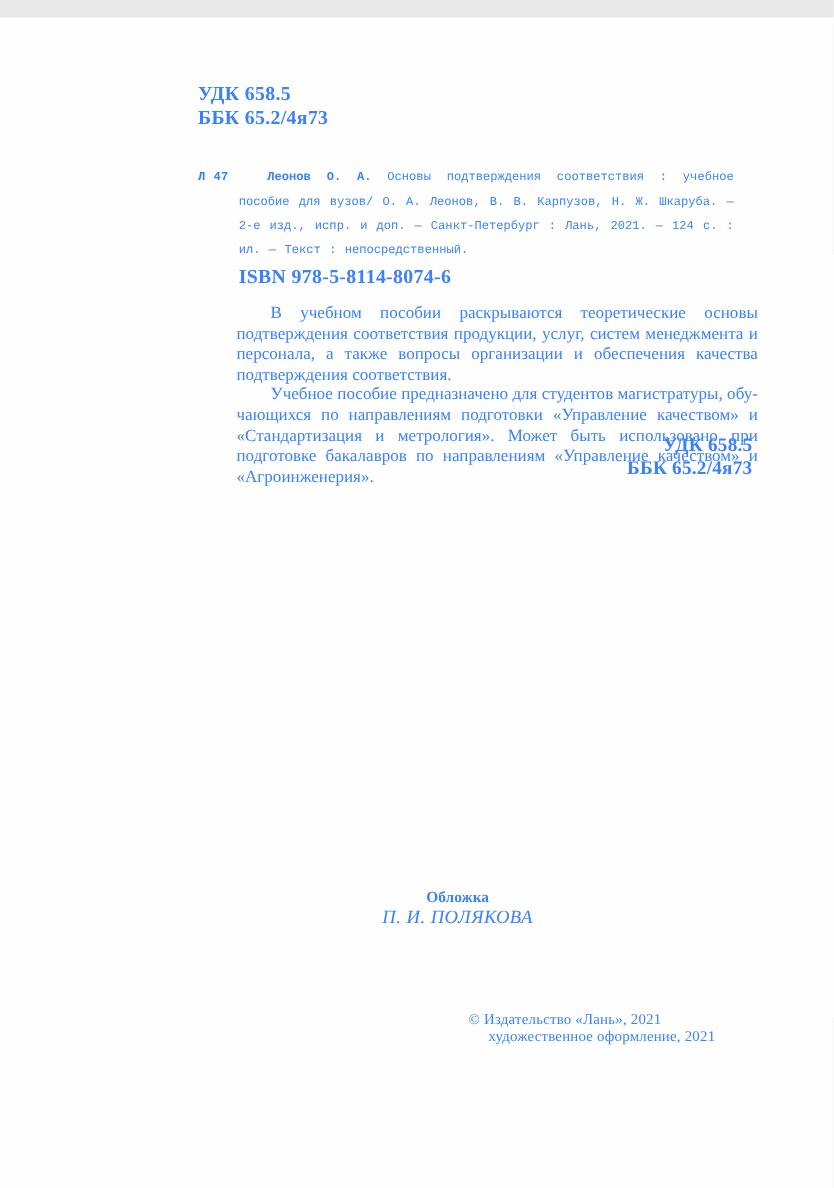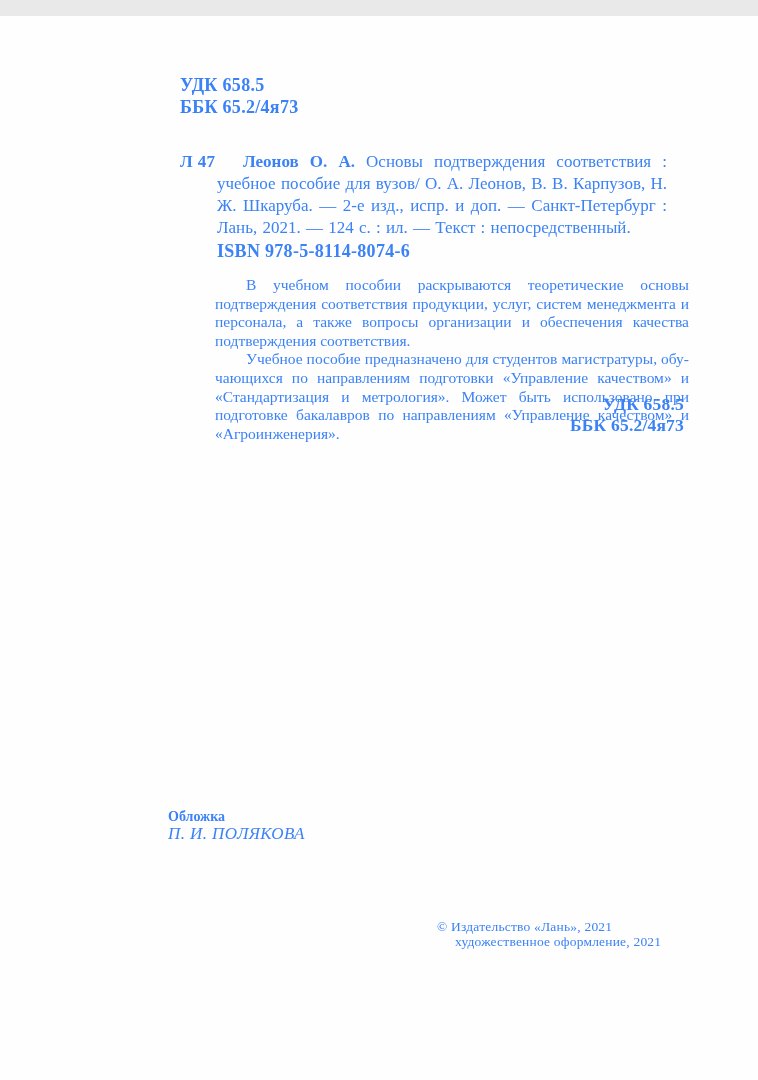--- a/index.html
+++ b/index.html
@@ -30,22 +30,23 @@
     letter-spacing: 0.3px;
   }
 
   
   .catalog {
     left: 180px;
     top: 135px;
     width: 487px;
     padding-left: 37px;
     box-sizing: border-box;
-    font-size: 17px;
+    font-size: 11px;
     line-height: 22px;
+    font-family: Liberation Mono, monospace;
   }
   .catalog-code {
     position: absolute;
     left: 0;
     top: 0;
     font-weight: bold;
     letter-spacing: 0.4px;
   }
   .catalog-text {
     margin: 0;
@@ -87,40 +88,40 @@
     width: 234px;
     text-align: right;
     font-size: 17.5px;
     line-height: 21px;
     font-weight: bold;
     letter-spacing: 0.2px;
   }
 
   
   .cover-credit {
-    left: 168px;
+    left: 180px;
     top: 793px;
     width: 472px;
-    text-align: left;
+    text-align: center;
   }
   .cover-credit .label {
     font-size: 14px;
     font-weight: bold;
     line-height: 16px;
   }
   .cover-credit .name {
     font-size: 17px;
     font-style: italic;
     line-height: 17px;
     letter-spacing: 0.4px;
   }
 
   
   .copyright {
-    left: 437px;
+    left: 426px;
     top: 904px;
     font-size: 13.5px;
     line-height: 14.6px;
     letter-spacing: 0.2px;
   }
   .copyright .line { white-space: nowrap; }
   .copyright .line.indent { padding-left: 18px; }
 </style>
 </head>
 <body>

